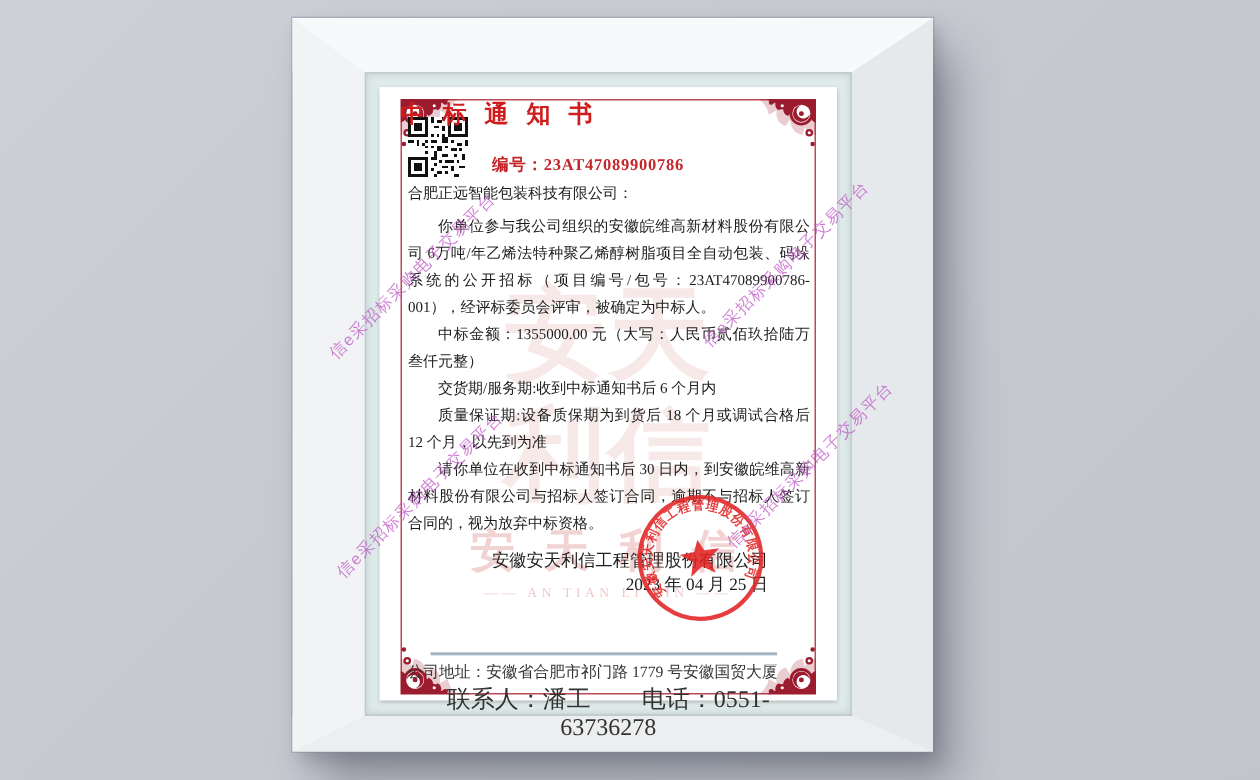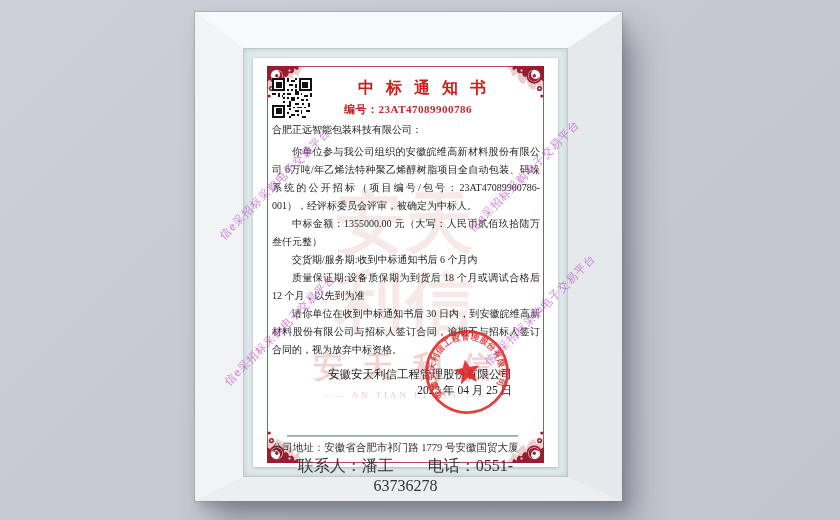--- a/index.html
+++ b/index.html
@@ -41,26 +41,26 @@
   }
   .orn{position:absolute;width:45px;height:45px;}
   .orn.tl{left:-1px;top:-1px;}
   .orn.tr{right:-1px;top:-1px;transform:scaleX(-1);}
   .orn.bl{left:-1px;bottom:-1px;transform:scaleY(-1);}
   .orn.br{right:-1px;bottom:-1px;transform:scale(-1,-1);}
 
   
   .qr{position:absolute;left:19px;top:20px;width:40px;height:40px;}
   .doc-title{
-    position:absolute;left:14px;top:20px;width:223px;text-align:right;
+    position:absolute;left:14px;top:8px;width:223px;text-align:left;
     font-size:16px;font-weight:bold;letter-spacing:4px;color:#cf1d1d;
   }
   .doc-number{
     position:absolute;left:14px;top:44px;width:250px;text-align:center;
-    font-size:11px;font-weight:bold;color:#c4262a;letter-spacing:.5px;padding-left:16px;
+    font-size:11px;font-weight:bold;color:#c4262a;letter-spacing:.5px;
   }
 
   
   .content{
     position:absolute;left:19px;top:63px;width:268px;
     font-size:10px;color:#1c1c1c;text-align:justify;line-height:18px;
   }
   .content .addressee{margin:0 0 4px 0;}
   .content p.para{margin:0;text-indent:2em;}
 

